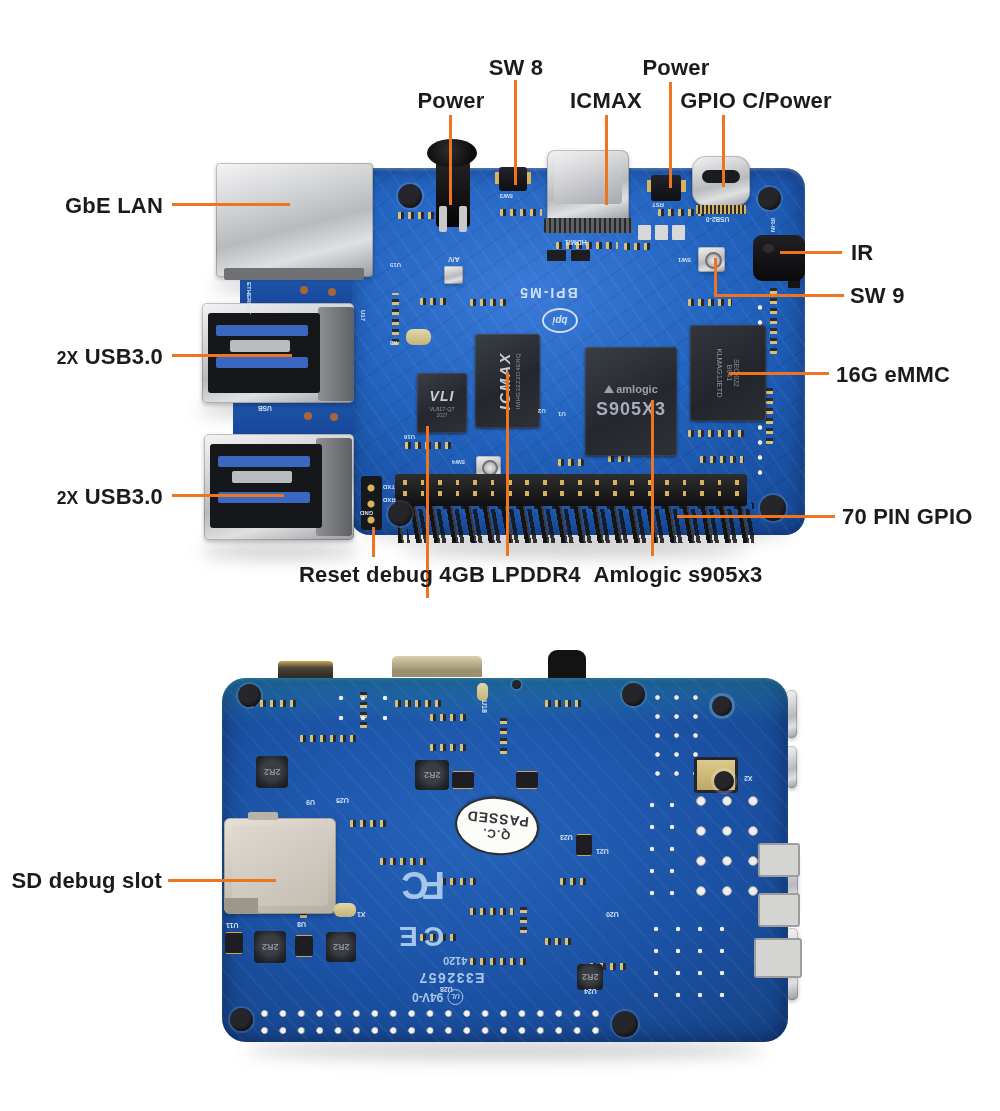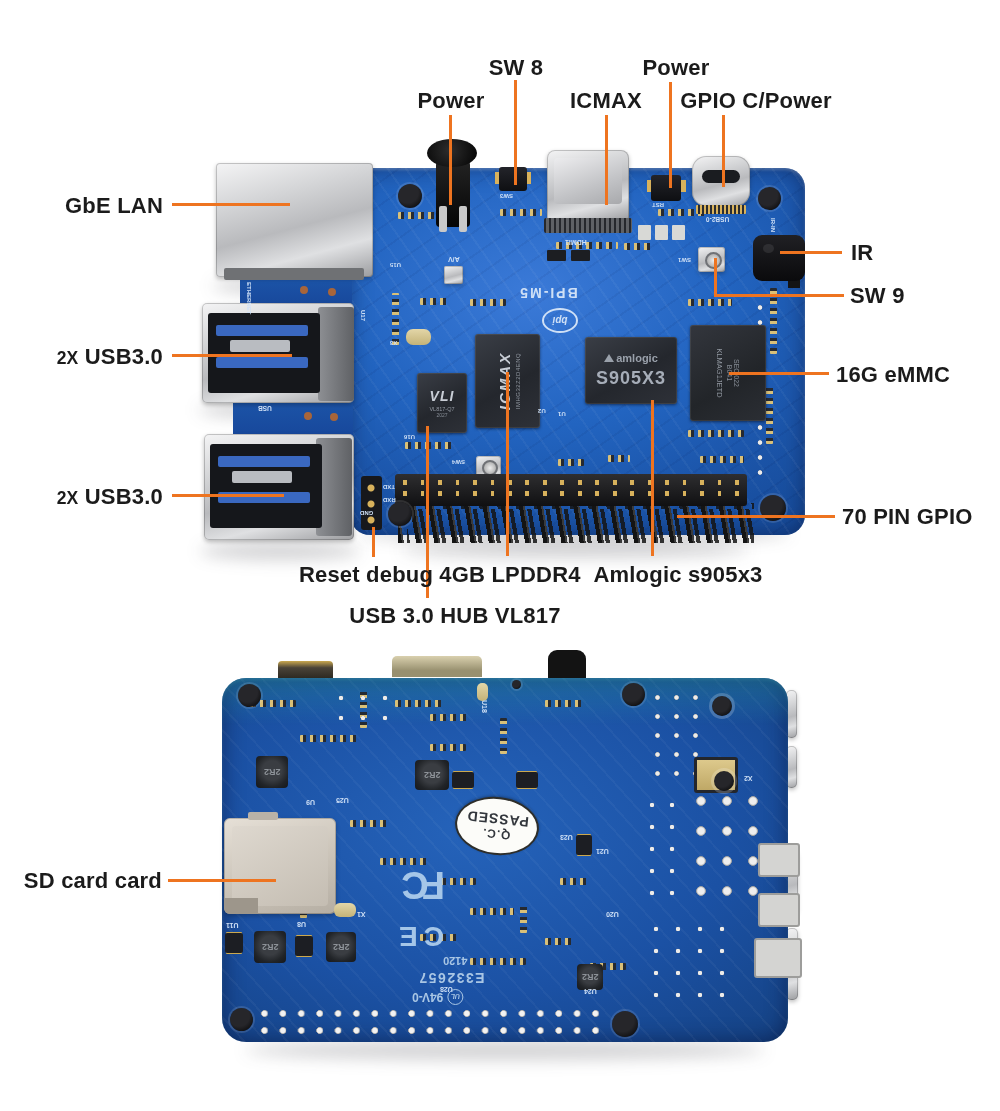--- a/index.html
+++ b/index.html
@@ -147,21 +147,21 @@
     <div style="font-size:5px;color:#868c95;">2027</div>
   </div>
 
   <div class="chip" style="left:475px;top:334px;width:65px;height:94px;">
     <div class="rotwrap" style="width:94px;height:64px;transform:translate(-50%,-50%) rotate(-90deg);">
       <div style="font-style:italic;font-weight:bold;font-size:15px;color:#c9ced6;letter-spacing:2px;">ICMAX</div>
       <div style="font-size:6px;color:#9298a1;margin-top:2px;letter-spacing:.5px;">IMHG32Z2D4ENQ</div>
     </div>
   </div>
 
-  <div class="chip" style="left:585px;top:337px;width:92px;height:67px;">
+  <div class="chip" style="left:585px;top:347px;width:92px;height:109px;">
     <div style="font-weight:bold;font-size:11px;color:#9aa1ab;"><span class="tri"></span><span>amlogic</span></div>
     <div style="font-weight:bold;font-size:18px;color:#a6adb8;letter-spacing:1px;margin-top:4px;">S905X3</div>
   </div>
 
   <div class="chip" style="left:690px;top:325px;width:76px;height:96px;background:linear-gradient(150deg,#33363d,#222529 60%,#2b2e34);">
     <div class="rotwrap" style="width:94px;height:74px;transform:translate(-50%,-50%) rotate(90deg);">
       <div style="font-size:7px;color:#878d96;">SEC 022</div>
       <div style="font-size:7px;color:#878d96;">B041</div>
       <div style="font-size:7.5px;color:#9298a1;margin-top:2px;">KLMAG1JETD</div>
     </div>
@@ -366,16 +366,15 @@
   <div class="lbl r" style="left:163px;top:194px;"><span>GbE LAN</span></div>
   <div class="lbl r" style="left:163px;top:345px;"><span class="sm">2X</span> <span>USB3.0</span></div>
   <div class="lbl r" style="left:163px;top:485px;"><span class="sm">2X</span> <span>USB3.0</span></div>
   <div class="lbl" style="left:851px;top:241px;"><span>IR</span></div>
   <div class="lbl" style="left:850px;top:284px;"><span>SW 9</span></div>
   <div class="lbl" style="left:836px;top:363px;"><span>16G eMMC</span></div>
   <div class="lbl" style="left:842px;top:505px;"><span>70 PIN GPIO</span></div>
   <div class="lbl c" style="left:366px;top:563px;"><span>Reset debug</span></div>
   <div class="lbl c" style="left:510px;top:563px;"><span>4GB LPDDR4</span></div>
   <div class="lbl c" style="left:678px;top:563px;"><span>Amlogic s905x3</span></div>
-  <div class="lbl c" style="left:455px;top:604px;"><span>USB 3.0 HUB VL817</span></div>
-  <div class="lbl r" style="left:162px;top:869px;"><span>SD card card</span></div>
+  <div class="lbl r" style="left:162px;top:869px;"><span>SD debug slot</span></div>
 
 </div>
 
 </body></html>

